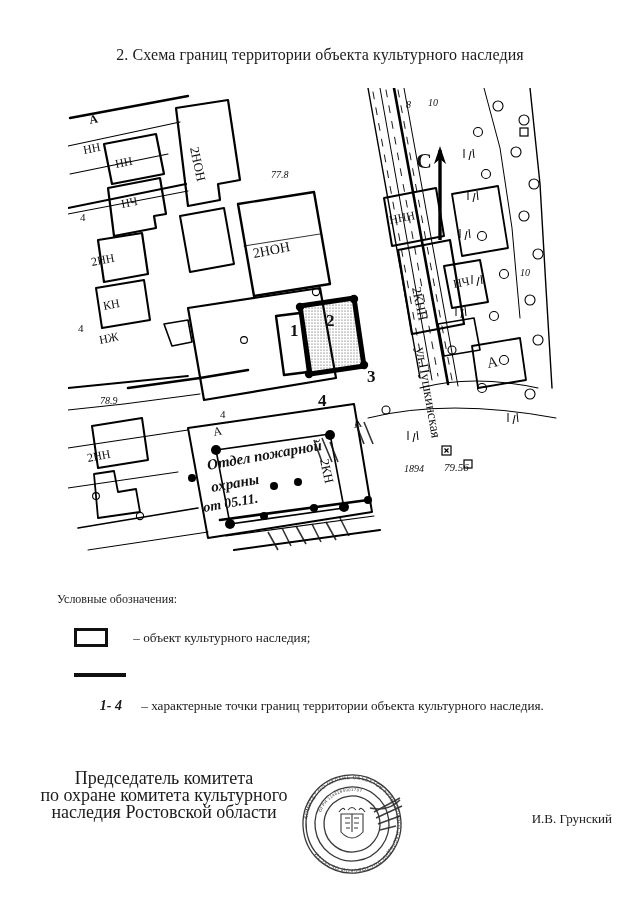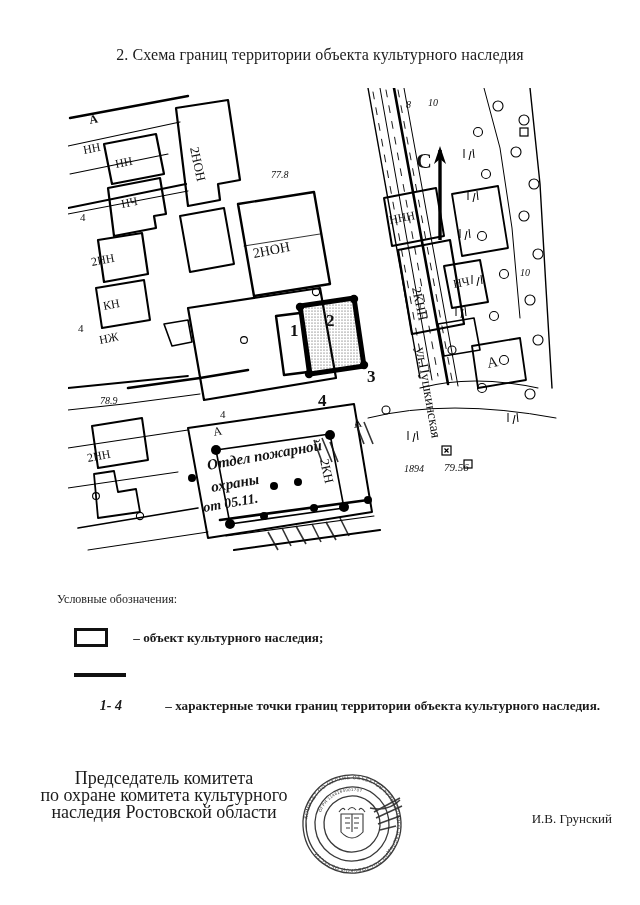--- a/index.html
+++ b/index.html
@@ -83,25 +83,24 @@
     width: 52px;
     text-align: right;
     font-weight: bold;
     font-size: 14px;
     vertical-align: middle;
     font-style: italic;
   }
   .legend-text {
     display: inline-block;
     vertical-align: middle;
-    font-weight: bold;
   }
   .r1 .legend-text { margin-left: 22px; }
   .r2 .legend-text { margin-left: 24px; }
-  .r3 .legend-text { margin-left: 40px; }
+  .r3 .legend-text { margin-left: 16px; }
 
   
   .sign {
     position: absolute;
     top: 770px;
     left: 0;
     width: 640px;
     height: 110px;
   }
   .sign-role {

